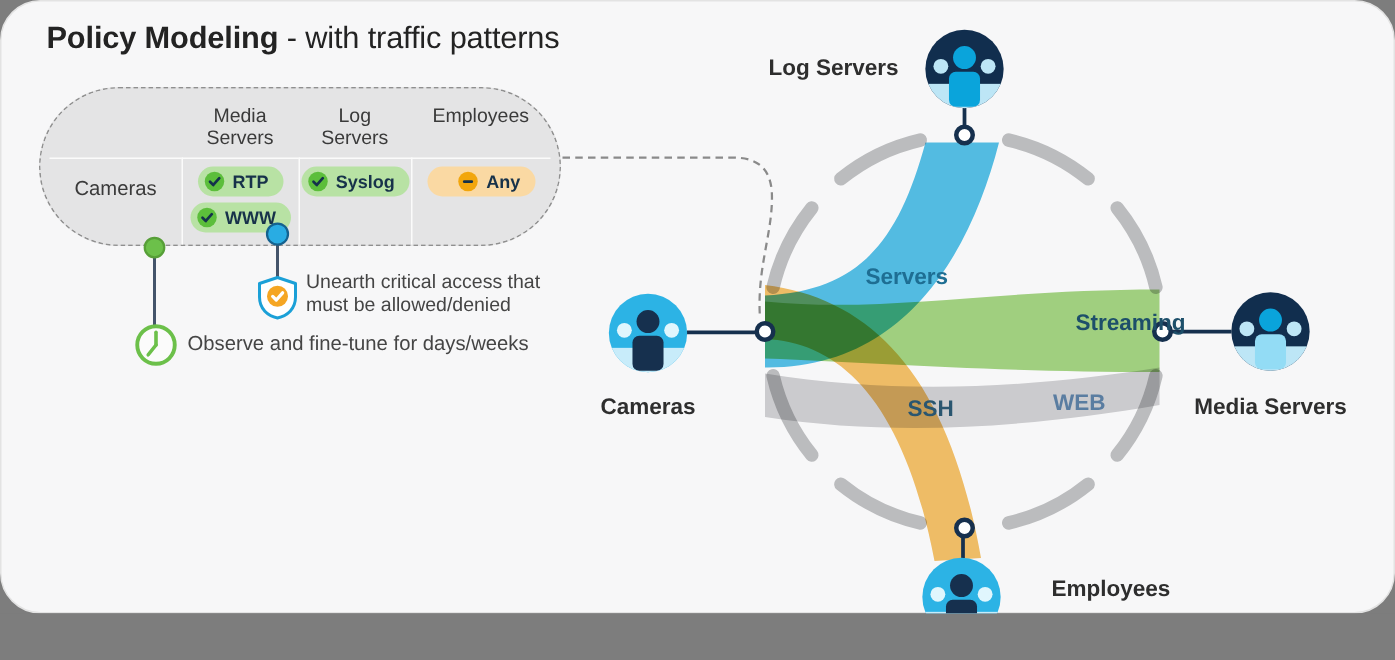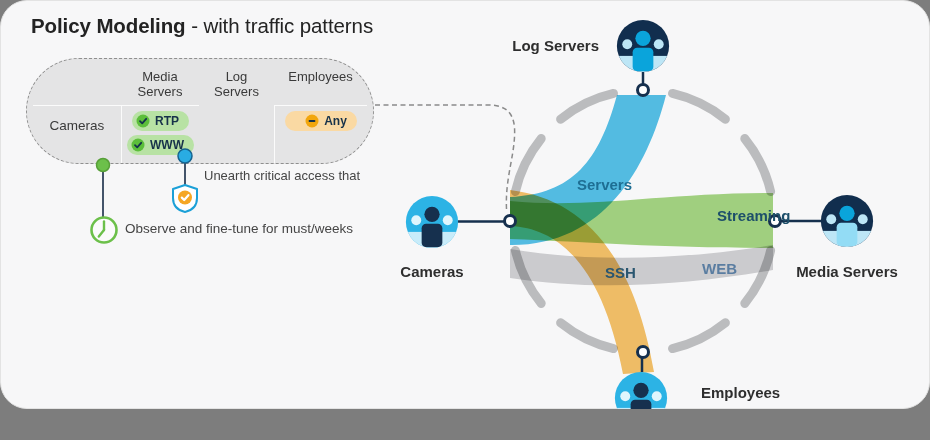--- a/index.html
+++ b/index.html
@@ -25,21 +25,21 @@
   .rowlabel{font-size:13.5px;color:#3a3a3a;margin-top:7px;}
 
   .pill{display:inline-flex;align-items:center;gap:5px;height:20px;border-radius:10px;padding:0 10px 0 4px;
     font-size:12px;font-weight:700;color:#17324a;}
   .pill.green{background:#b8e2a4;}
   .pill.amber{background:#fad9a3;padding-left:20px;}
   .pill svg{display:block;}
 
   
   .callout{position:absolute;color:#454545;font-size:13px;line-height:14.5px;}
-  .callout-unearth{left:203px;top:168px;}
+  .callout-unearth{left:203px;top:180px;}
   .callout-observe{left:124px;top:221px;font-size:13.5px;}
 
   
   .diagram-svg{position:absolute;inset:0;pointer-events:none;}
   .flow{mix-blend-mode:multiply;}
 
   
   .node{position:absolute;width:54px;height:54px;}
   .node svg{display:block;}
   .node-label{position:absolute;font-size:15px;font-weight:600;color:#2e2e2e;}
@@ -84,20 +84,29 @@
             <svg width="14" height="14" viewBox="0 0 14 14">
                 <circle cx="7" cy="7" r="6.5" fill="#5cbe3b"></circle>
                 <path d="M4 7.2 L6.2 9.3 L10.2 4.8" stroke="#14324b" stroke-width="1.8" fill="none" stroke-linecap="round" stroke-linejoin="round"></path>
               </svg>
             <span>WWW</span>
           </span>
         </div>
       </div>
       <div class="pcol pcol-3">
         <div class="phead">Log Servers</div>
+        <div class="pbody">
+          <span class="pill green">
+            <svg width="14" height="14" viewBox="0 0 14 14">
+                <circle cx="7" cy="7" r="6.5" fill="#5cbe3b"></circle>
+                <path d="M4 7.2 L6.2 9.3 L10.2 4.8" stroke="#14324b" stroke-width="1.8" fill="none" stroke-linecap="round" stroke-linejoin="round"></path>
+              </svg>
+            <span>Syslog</span>
+          </span>
+        </div>
       </div>
       <div class="pcol pcol-4">
         <div class="phead">Employees</div>
         <div class="pbody">
           <span class="pill amber">
             <svg width="14" height="14" viewBox="0 0 14 14">
                 <circle cx="7" cy="7" r="6.5" fill="#f2a60c"></circle>
                 <rect x="3.6" y="6.1" width="6.8" height="1.9" rx="0.9" fill="#14324b"></rect>
               </svg>
             <span>Any</span>
@@ -153,22 +162,23 @@
 
       <g transform="translate(172,184)">
         <path d="M12 0 L24 4 V13 C24 21 18.5 25.5 12 27 C5.5 25.5 0 21 0 13 V4 Z" fill="#ffffff" stroke="#1ba0d7" stroke-width="2" stroke-linejoin="round"></path>
         <circle cx="12" cy="12.5" r="7" fill="#f5a623"></circle>
         <path d="M8.8 12.6 L11.2 15 L15.4 10.2" stroke="#ffffff" stroke-width="2.2" fill="none" stroke-linecap="round" stroke-linejoin="round"></path>
       </g>
     </svg>
 
     <div class="callout callout-unearth">
       <div>Unearth critical access that</div>
-    </div>
-    <div class="callout callout-observe">Observe and fine-tune for must/weeks</div>
+      <div>must be allowed/denied</div>
+    </div>
+    <div class="callout callout-observe">Observe and fine-tune for days/weeks</div>
 
     <div class="node" style="left:615px;top:18px;">
       <svg viewBox="0 0 60 60" width="54" height="54">
         <defs>
             <clipPath id="c-log">
               <circle cx="30" cy="30" r="29"></circle>
             </clipPath>
           </defs>
         <circle cx="30" cy="30" r="29" fill="#112e4e"></circle>
         <g clip-path="url(#c-log)">

